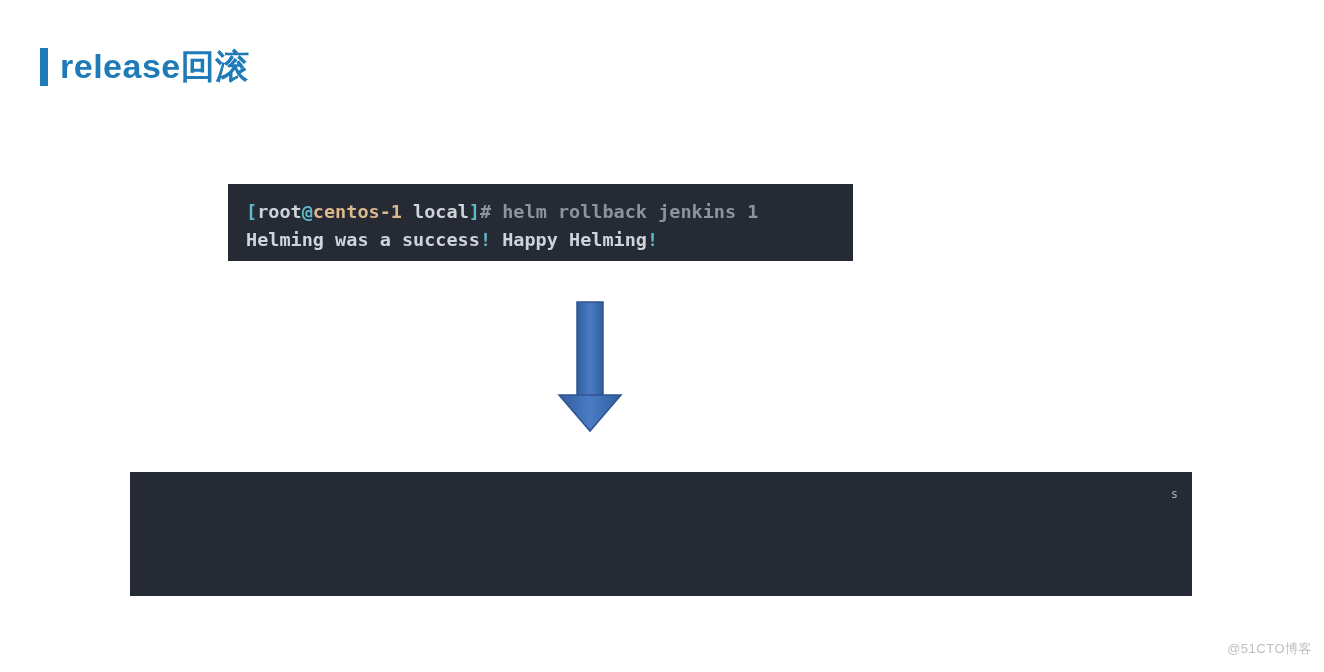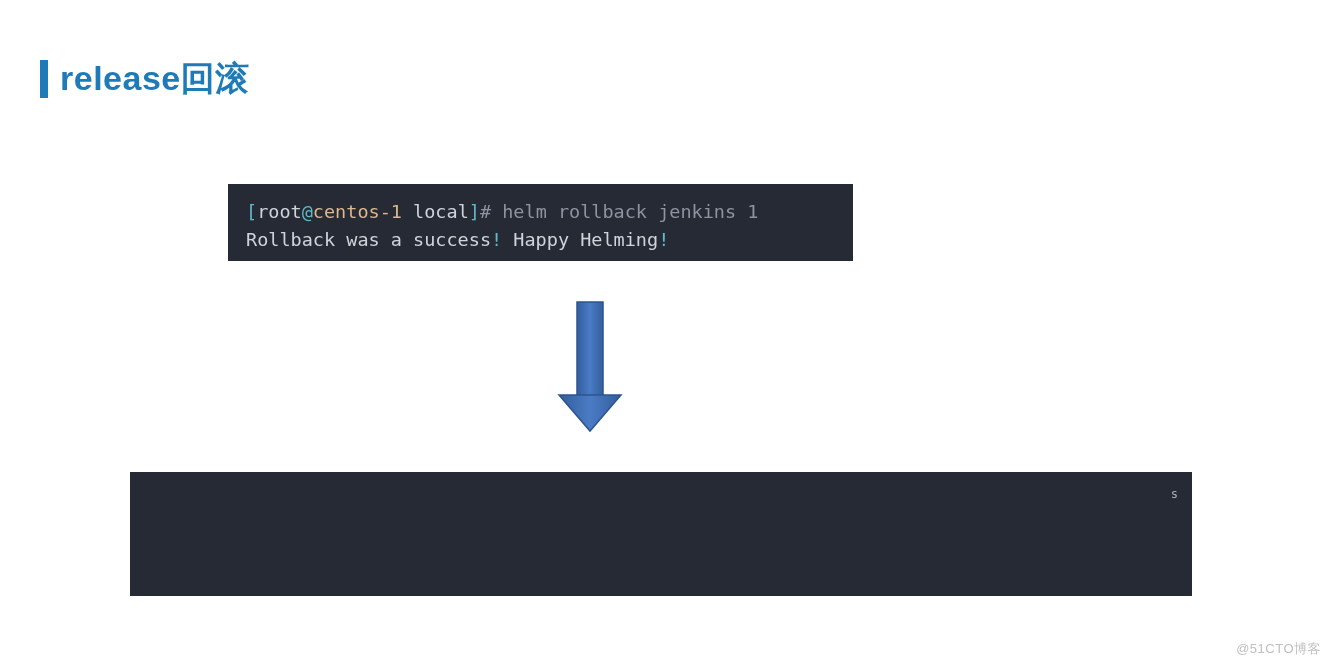--- a/index.html
+++ b/index.html
@@ -7,21 +7,21 @@
       width: 1324px;
       height: 672px;
       background: #ffffff;
       font-family: "Microsoft YaHei", "Segoe UI", Arial, sans-serif;
       position: relative;
       overflow: hidden;
     }
     .heading {
       position: absolute;
       left: 40px;
-      top: 56px;
+      top: 44px;
       display: flex;
       align-items: center;
     }
     .heading-bar {
       width: 8px;
       height: 38px;
       background: #1e7bb8;
       margin-right: 12px;
     }
     .heading-text {
@@ -35,20 +35,21 @@
       left: 228px;
       top: 184px;
       width: 625px;
       height: 77px;
       background: #262a34;
       padding: 14px 18px 12px 18px;
       font-family: "Consolas", "DejaVu Sans Mono", monospace;
       font-size: 18.5px;
       line-height: 28px;
       text-align: left;
+      font-weight: bold;
     }
     .term2 {
       position: absolute;
       left: 130px;
       top: 472px;
       width: 1062px;
       height: 124px;
       background: #262a34;
       padding: 14px 16px 12px 30px;
       font-family: "Consolas", "DejaVu Sans Mono", monospace;
@@ -70,21 +71,21 @@
       left: 470px;
       top: 299px;
       width: 240px;
       height: 140px;
       display: flex;
       justify-content: center;
       align-items: flex-start;
     }
     .watermark {
       position: absolute;
-      right: 3px;
+      right: 12px;
       bottom: 14px;
       font-size: 13px;
       color: #bfbfbf;
       letter-spacing: 0.5px;
     }
     .tiny-s {
       position: absolute;
       right: 14px;
       top: 6px;
       color: #a6acb5;
@@ -95,21 +96,21 @@
 </head>
 <body>
 
 <div class="heading">
   <div class="heading-bar"></div>
   <div class="heading-text">release回滚</div>
 </div>
 
 <div class="term1">
   <div><span class="bracket">[</span><span class="user">root</span><span class="bracket">@</span><span class="host">centos-1</span><span class="user"> </span><span class="path">local</span><span class="bracket">]</span><span class="hash"># </span><span class="cmd">helm rollback jenkins 1</span></div>
-  <div><span class="txt">Rollback was a success</span><span class="mark">!</span><span class="txt"> Happy Helming</span><span class="mark">!</span></div>
+  <div><span class="txt">Helming was a success</span><span class="mark">!</span><span class="txt"> Happy Helming</span><span class="mark">!</span></div>
 </div>
 
 <div class="arrow-wrap">
   <svg width="74" height="136" viewBox="0 0 74 136">
     <defs>
       <linearGradient id="g1" x1="0" y1="0" x2="1" y2="0">
         <stop offset="0%" stop-color="#335e9e"></stop>
         <stop offset="50%" stop-color="#4a7bc4"></stop>
         <stop offset="100%" stop-color="#335e9e"></stop>
       </linearGradient>

